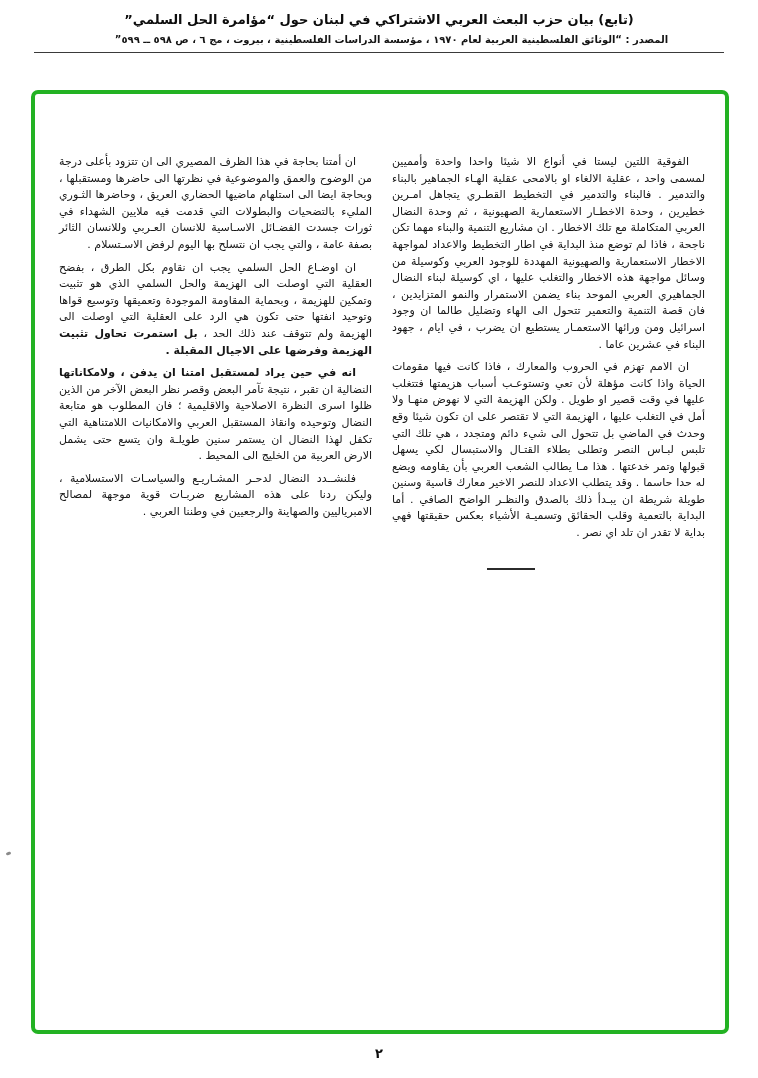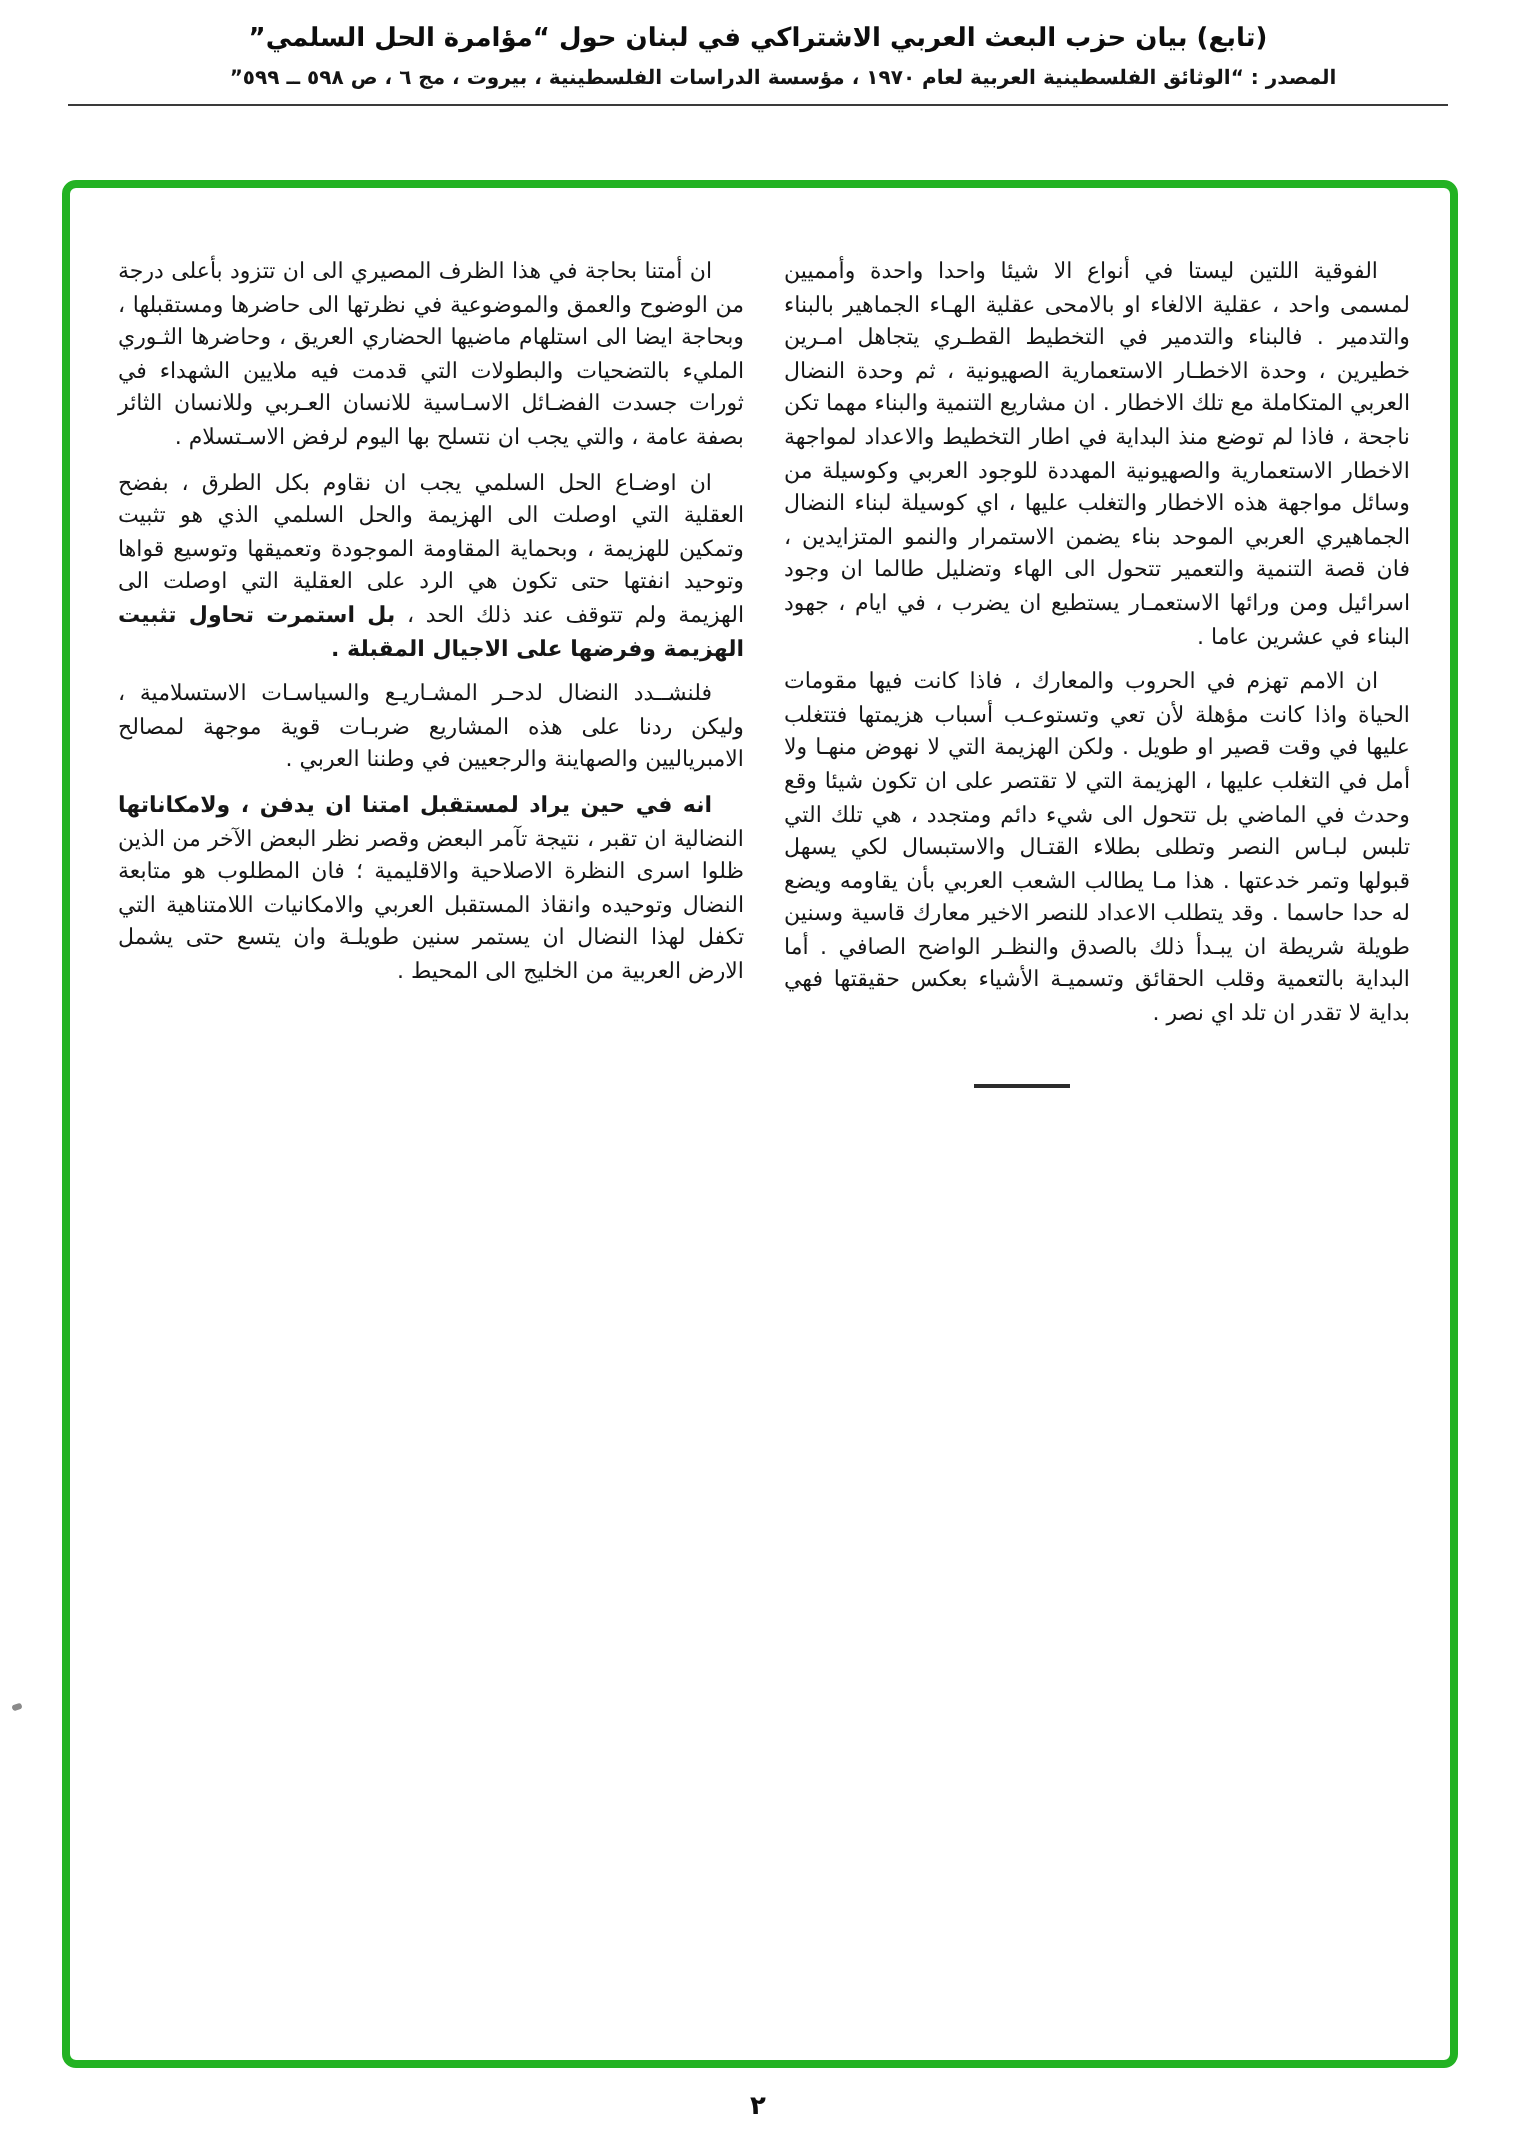--- a/index.html
+++ b/index.html
@@ -12,21 +12,21 @@
   .rule { border-top:1.5px solid #3a3a3a; margin:7px 34px 0 34px; }
 
   .doc-frame {
     position:absolute; left:31px; top:90px; width:698px; height:944px;
     border:4px solid #23b223; border-radius:7px; background:#ffffff;
   }
   .columns {
     direction:rtl; display:flex; gap:20px;
     padding:34px 20px 0 24px;
   }
-  .col { flex:1; font-size:11px; line-height:16.6px; text-align:justify; color:#161616; }
+  .col { flex:1; font-size:11px; line-height:16.6px; text-align:justify; color:#161616;margin-top:26px; }
   .col p { text-indent:16px; margin:0 0 6px 0; }
   .col p.salute { margin-bottom:6px; }
   .bold { font-weight:bold; }
 
   .end-dash {
     width:48px; height:2px; background:#2b2b2b;
     margin:26px 170px 0 auto;
   }
 
   .artifact {
@@ -55,22 +55,22 @@
 
       <div class="col">
         <p>الفوقية اللتين ليستا في أنواع الا شيئا واحدا واحدة وأمميين لمسمى واحد ، عقلية الالغاء او بالامحى عقلية الهـاء الجماهير بالبناء والتدمير . فالبناء والتدمير في التخطيط القطـري يتجاهل امـرين خطيرين ، وحدة الاخطـار الاستعمارية الصهيونية ، ثم وحدة النضال العربي المتكاملة مع تلك الاخطار . ان مشاريع التنمية والبناء مهما تكن ناجحة ، فاذا لم توضع منذ البداية في اطار التخطيط والاعداد لمواجهة الاخطار الاستعمارية والصهيونية المهددة للوجود العربي وكوسيلة من وسائل مواجهة هذه الاخطار والتغلب عليها ، اي كوسيلة لبناء النضال الجماهيري العربي الموحد بناء يضمن الاستمرار والنمو المتزايدين ، فان قصة التنمية والتعمير تتحول الى الهاء وتضليل طالما ان وجود اسرائيل ومن ورائها الاستعمـار يستطيع ان يضرب ، في ايام ، جهود البناء في عشرين عاما .</p>
         <p>ان الامم تهزم في الحروب والمعارك ، فاذا كانت فيها مقومات الحياة واذا كانت مؤهلة لأن تعي وتستوعـب أسباب هزيمتها فتتغلب عليها في وقت قصير او طويل . ولكن الهزيمة التي لا نهوض منهـا ولا أمل في التغلب عليها ، الهزيمة التي لا تقتصر على ان تكون شيئا وقع وحدث في الماضي بل تتحول الى شيء دائم ومتجدد ، هي تلك التي تلبس لبـاس النصر وتطلى بطلاء القتـال والاستبسال لكي يسهل قبولها وتمر خدعتها . هذا مـا يطالب الشعب العربي بأن يقاومه ويضع له حدا حاسما . وقد يتطلب الاعداد للنصر الاخير معارك قاسية وسنين طويلة شريطة ان يبـدأ ذلك بالصدق والنظـر الواضح الصافي . أما البداية بالتعمية وقلب الحقائق وتسميـة الأشياء بعكس حقيقتها فهي بداية لا تقدر ان تلد اي نصر .</p>
         <div class="end-dash"></div>
       </div>
 
       <div class="col">
         <p>ان أمتنا بحاجة في هذا الظرف المصيري الى ان تتزود بأعلى درجة من الوضوح والعمق والموضوعية في نظرتها الى حاضرها ومستقبلها ، وبحاجة ايضا الى استلهام ماضيها الحضاري العريق ، وحاضرها الثـوري المليء بالتضحيات والبطولات التي قدمت فيه ملايين الشهداء في ثورات جسدت الفضـائل الاسـاسية للانسان العـربي وللانسان الثائر بصفة عامة ، والتي يجب ان نتسلح بها اليوم لرفض الاسـتسلام .</p>
         <p><span>ان اوضـاع الحل السلمي يجب ان نقاوم بكل الطرق ، بفضح العقلية التي اوصلت الى الهزيمة والحل السلمي الذي هو تثبيت وتمكين للهزيمة ، وبحماية المقاومة الموجودة وتعميقها وتوسيع قواها وتوحيد انفتها حتى تكون هي الرد على العقلية التي اوصلت الى الهزيمة ولم تتوقف عند ذلك الحد ،</span> <span class="bold">بل استمرت تحاول تثبيت الهزيمة وفرضها على الاجيال المقبلة .</span></p>
+        <p><span class="bold">انه في حين يراد لمستقبل امتنا ان يدفن ، ولامكاناتها</span> <span>النضالية ان تقبر ، نتيجة تآمر البعض وقصر نظر البعض الآخر من الذين ظلوا اسرى النظرة الاصلاحية والاقليمية ؛ فان المطلوب هو متابعة النضال وتوحيده وانقاذ المستقبل العربي والامكانيات اللامتناهية التي تكفل لهذا النضال ان يستمر سنين طويلـة وان يتسع حتى يشمل الارض العربية من الخليج الى المحيط .</span></p>
         <p>فلنشــدد النضال لدحـر المشـاريـع والسياسـات الاستسلامية ، وليكن ردنا على هذه المشاريع ضربـات قوية موجهة لمصالح الامبرياليين والصهاينة والرجعيين في وطننا العربي .</p>
-        <p><span class="bold">انه في حين يراد لمستقبل امتنا ان يدفن ، ولامكاناتها</span> <span>النضالية ان تقبر ، نتيجة تآمر البعض وقصر نظر البعض الآخر من الذين ظلوا اسرى النظرة الاصلاحية والاقليمية ؛ فان المطلوب هو متابعة النضال وتوحيده وانقاذ المستقبل العربي والامكانيات اللامتناهية التي تكفل لهذا النضال ان يستمر سنين طويلـة وان يتسع حتى يشمل الارض العربية من الخليج الى المحيط .</span></p>
       </div>
 
     </div>
   </section>
 
   <div class="artifact"></div>
 
   <footer class="page-num">٢</footer>
 
 </div>

